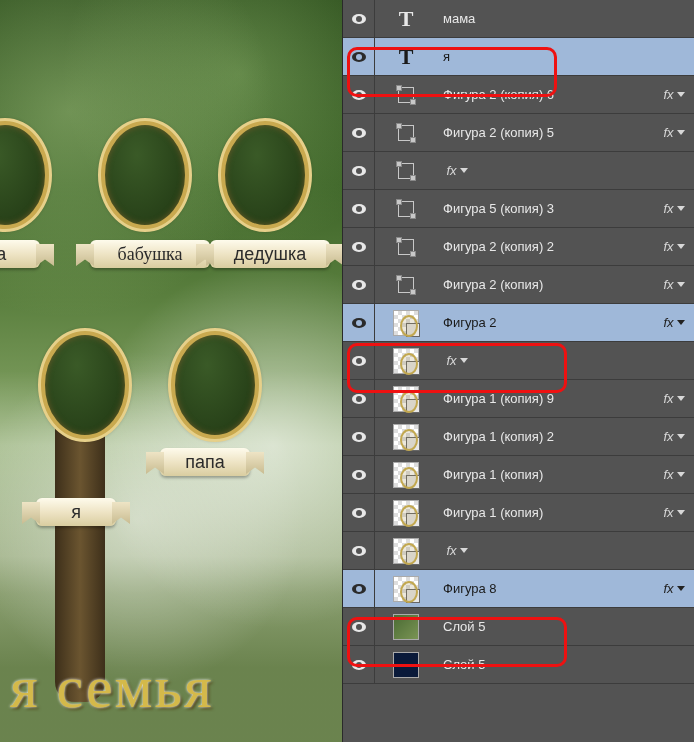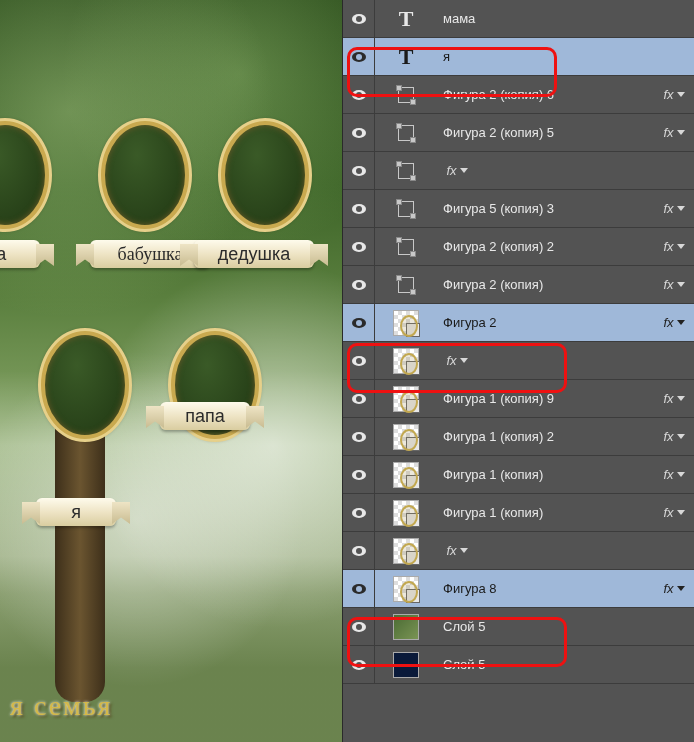--- a/index.html
+++ b/index.html
@@ -64,21 +64,21 @@
     content:""; position:absolute; top:4px;
     width:18px; height:22px;
     background: linear-gradient(180deg,#eee4c5,#c9bc91);
     clip-path: polygon(0 0,100% 0,100% 100%,50% 70%,0 100%);
   }
   .ribbon::before{ left:-14px; }
   .ribbon::after{ right:-14px; }
   .title-text {
     position:absolute;
     left: 10px; bottom: 20px;
-    font-size: 28px;
+    font-size: 60px;
     font-family: Georgia, serif;
     color: #d4b94a;
     text-shadow: 0 0 3px #fff, 2px 2px 3px #4a3b10;
     letter-spacing: 2px;
   }
 
   .panel {
     position: absolute;
     left: 342px; top: 0;
     width: 352px; height: 742px;
@@ -197,22 +197,22 @@
   <div class="trunk"></div>
 
   <div class="frame" style="left:-40px; top:120px;"></div>
   <div class="frame" style="left:100px; top:120px;"></div>
   <div class="frame" style="left:220px; top:120px;"></div>
   <div class="frame" style="left:40px; top:330px;"></div>
   <div class="frame" style="left:170px; top:330px;"></div>
 
   <div class="ribbon" style="left:-60px; top:240px; width:100px;">шка</div>
   <div class="ribbon" style="left:90px; top:240px;font-family:Liberation Serif, serif;">бабушка</div>
-  <div class="ribbon" style="left:194px; top:240px;text-align:right;">дедушка</div>
-  <div class="ribbon" style="left:160px; top:402px; width:90px;">папа</div>
+  <div class="ribbon" style="left:210px; top:240px;text-align:right;">дедушка</div>
+  <div class="ribbon" style="left:160px; top:448px; width:90px;">папа</div>
   <div class="ribbon" style="left:36px; top:498px; width:80px;">я</div>
 
   <div class="title-text">я семья</div>
 </div>
 
 <div class="panel" id="layers-panel">
     <div class="layer">
       <div class="vis-col">
         <div class="eye"></div>
       </div>

